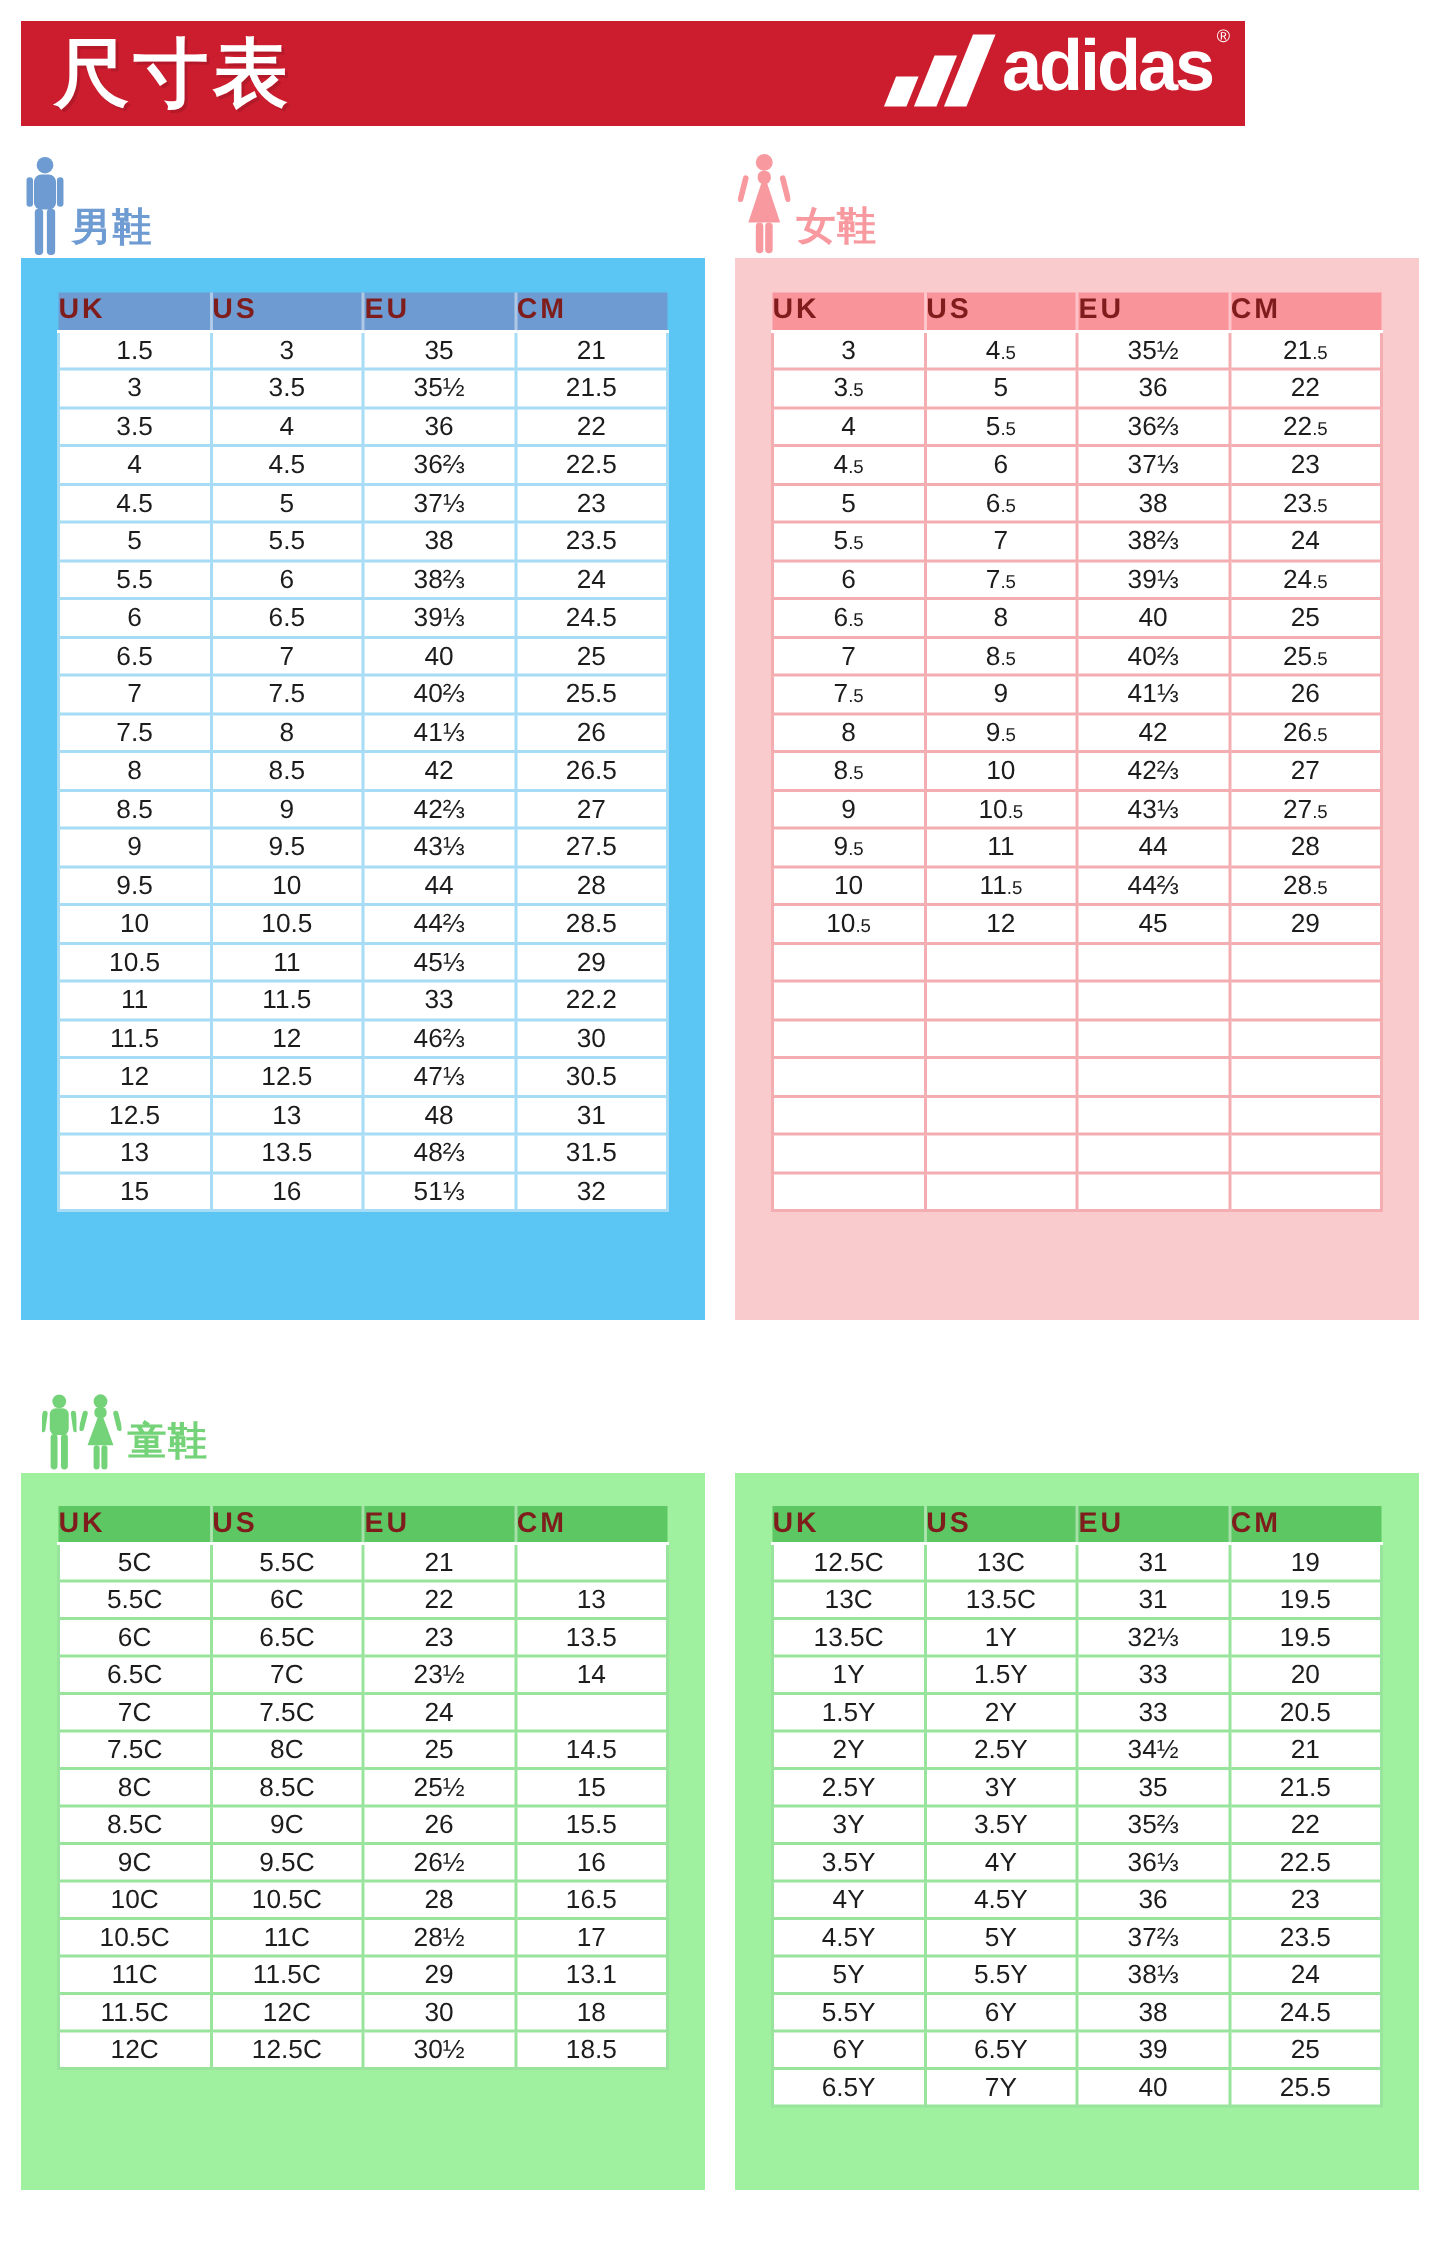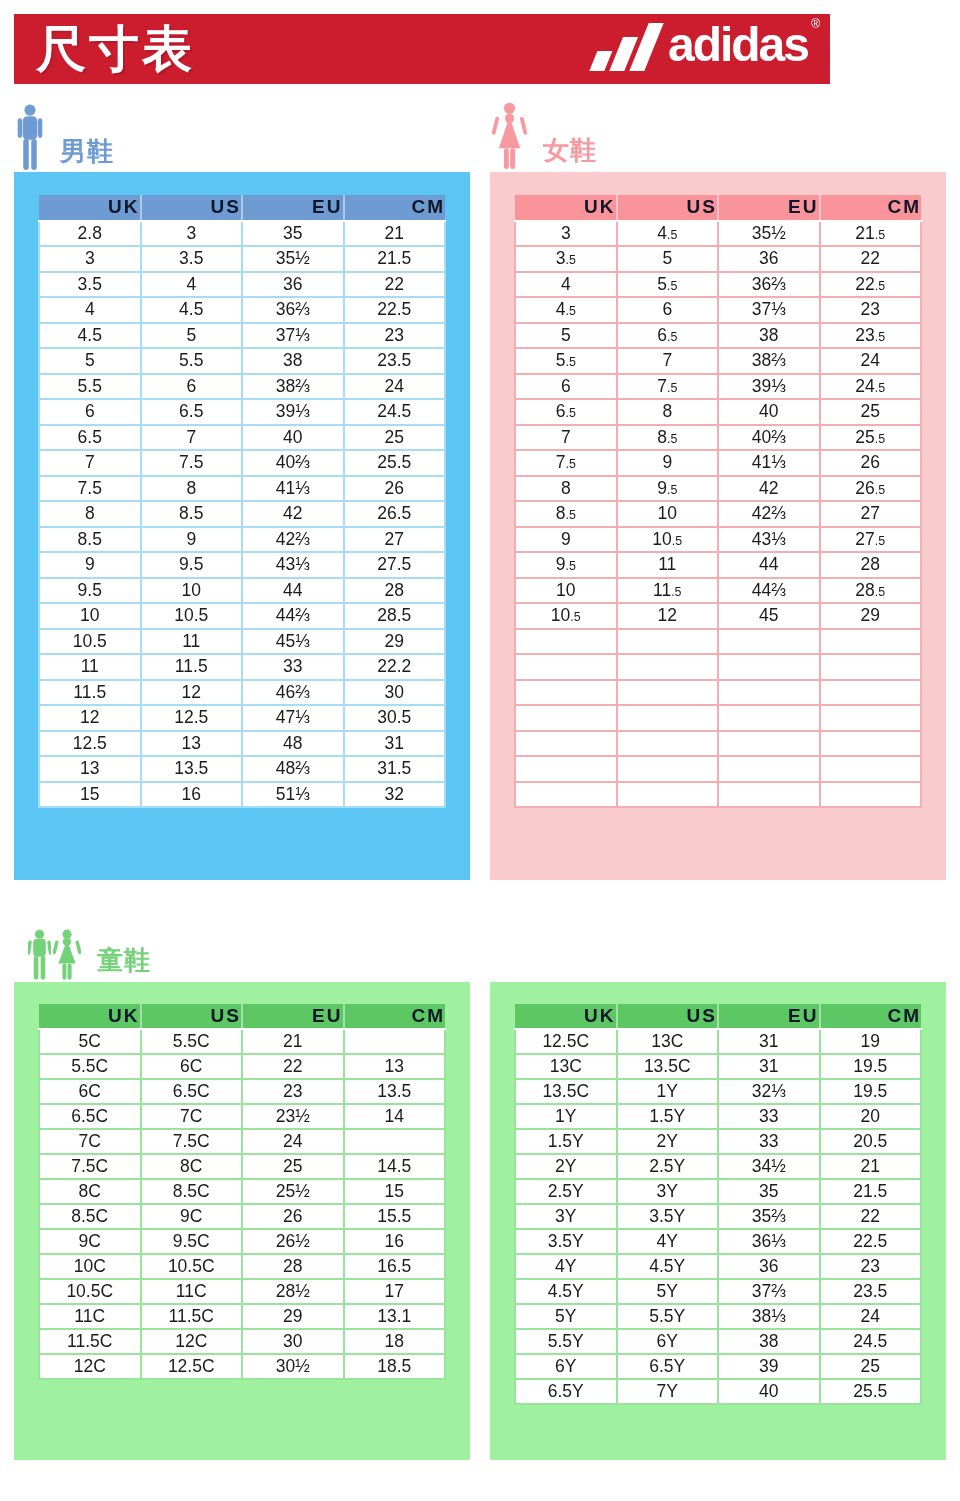--- a/index.html
+++ b/index.html
@@ -15,41 +15,41 @@
   .brand { display:flex; align-items:flex-start; gap:10px; height:52px; }
   .stripes { display:flex; align-items:flex-end; gap:5px; transform:skewX(-22deg);
              margin-right:4px; margin-bottom:2px; }
   .stripes i { display:block; width:15px; background:#fff; }
   .stripes i.s1 { height:20px; } .stripes i.s2 { height:34px; } .stripes i.s3 { height:48px; }
   .wordwrap { position:relative; }
   .word { color:#fff; font-size:48px; font-weight:bold; letter-spacing:-2px; line-height:0.92; }
   .reg { position:absolute; top:-6px; right:-12px; color:#fff; font-size:12px; }
 
   
-  .section-head { position:absolute; display:flex; align-items:flex-end; gap:16px;justify-content:space-between; }
+  .section-head { position:absolute; display:flex; align-items:flex-end; gap:4px;justify-content:space-between; }
   .section-label { font-size:26px; font-weight:bold; margin-bottom:4px; letter-spacing:1px; }
   .men-head   { left:16px;  top:104px; }
   .women-head { left:492px; top:102px; }
   .kids-head  { left:28px;  top:929px; }
   .men-head .section-label   { color:#6E9CD2; }
   .women-head .section-label { color:#F8999F; }
   .kids-head .section-label  { color:#74D378; }
   .kids-icons { display:flex; align-items:flex-end; gap:2px; }
 
   
   .panel { position:absolute; }
   .panel.men        { left:14px;  top:172px; width:456px; height:708px; background:#5BC6F3; padding:23px 24px; }
   .panel.women      { left:490px; top:172px; width:456px; height:708px; background:#FACBCD; padding:23px 24px; }
   .panel.kids-left  { left:14px;  top:982px; width:456px; height:478px; background:#9FF09F; padding:22px 24px; }
   .panel.kids-right { left:490px; top:982px; width:456px; height:478px; background:#9FF09F; padding:22px 24px; }
 
   
   table { width:100%; border-collapse:collapse; table-layout:fixed; }
-  th { color:#0f172a; font-weight:bold; font-size:19px; letter-spacing:2px;
-       padding:0; text-align:right; }
+  th { color:#7f1d1d; font-weight:bold; font-size:19px; letter-spacing:2px;
+       padding:0; text-align:left; }
   th + th { border-left:2px solid rgba(255,255,255,0.45); }
   thead th { border-bottom:2px solid #ffffff; }
   td { background:#fff; text-align:center; font-size:17.5px; color:#1c1c1c;
        padding:0; font-weight:500; }
   .men-table th, .men-table td, .women-table th, .women-table td { height:25.5px; }
   .kids-table th, .kids-table td { height:25px; }
   .men-table   th { background:#6E9CD2; }
   .men-table   td { border:2px solid #A6DCF6; }
   .women-table th { background:#F9949B; }
   .women-table td { border:2px solid #F4AEB2; }
@@ -95,21 +95,21 @@
         <thead>
           <tr>
             <th>UK</th>
             <th>US</th>
             <th>EU</th>
             <th>CM</th>
           </tr>
         </thead>
         <tbody>
           <tr>
-            <td>2.8</td>
+            <td>1.5</td>
             <td>3</td>
             <td>35</td>
             <td>21</td>
           </tr>
           <tr>
             <td>3</td>
             <td>3.5</td>
             <td>35½</td>
             <td>21.5</td>
           </tr>

